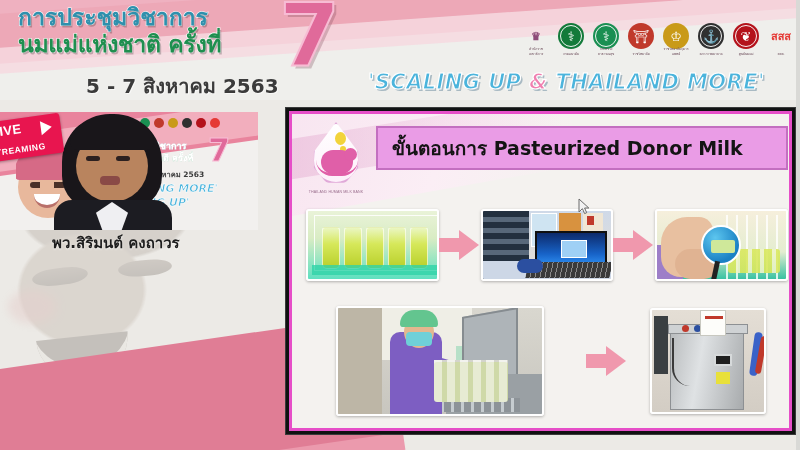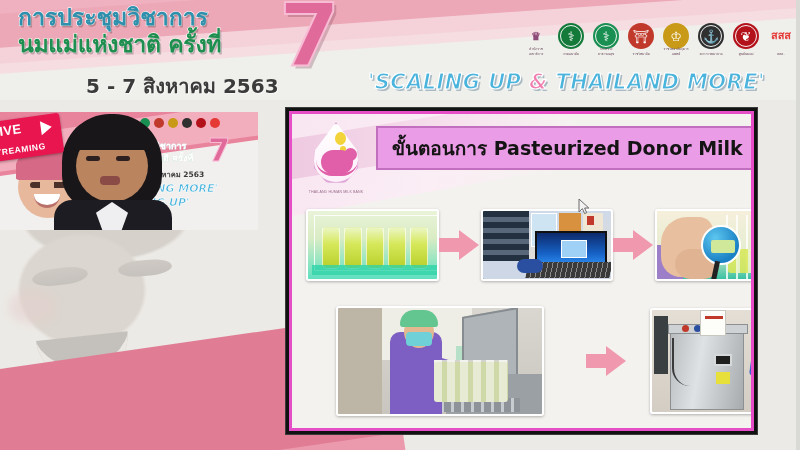--- a/index.html
+++ b/index.html
@@ -89,21 +89,21 @@
   
   .logos { position:absolute; right:6px; top:23px; display:flex; gap:9px; align-items:center; }
   .logo { width:26px; height:26px; border-radius:50%; position:relative; }
   .logo.l1 { background:transparent; }
   .logo.l2 { background:#137a3a; }
   .logo.l3 { background:#1a8f52; }
   .logo.l4 { background:#c0392b; }
   .logo.l5 { background:#c99a18; }
   .logo.l6 { background:#303030; }
   .logo.l7 { background:#b4121b; }
-  .logo.l8 { background:transparent;font-family:Liberation Mono, monospace; }
+  .logo.l8 { background:transparent; }
   .logo .ring { position:absolute; inset:2px; border:1.6px solid rgba(255,255,255,.92); border-radius:50%; }
   .logo .glyph { position:absolute; inset:0; display:flex; align-items:center; justify-content:center;
     color:#fff; font-size:13px; line-height:1; }
   .logo.l1 .glyph, .logo.l8 .glyph { color:#8d4a78; font-weight:bold; font-size:11px; }
   .logo.l8 .glyph { color:#e53935; }
   .logo .cap { position:absolute; left:0; right:0; bottom:-7px; text-align:center;
     font-size:3.4px; color:#6a4a58; letter-spacing:-.1px; }
 
   
   .speaker { position:absolute; left:0px; top:112px; width:258px; height:118px; overflow:hidden; }
@@ -166,21 +166,21 @@
   .live-badge .st { position:absolute; left:6px; bottom:4px; font-weight:bold; font-size:8.5px; letter-spacing:.6px; }
 
   .speaker-name {
     position:absolute; left:52px; top:231px; width:230px;
     font-family:"DejaVu Sans", sans-serif; font-size:15px; color:#1e1e1e; font-weight:600;
     text-shadow:0 1px 2px rgba(255,255,255,.8);
   }
 
   
   .slide {
-    position:absolute; left:286px; top:108px; width:471px; height:326px;
+    position:absolute; left:286px; top:108px; width:509px; height:326px;
     background:#f2f0ed; border:3px solid #111; box-shadow:0 0 0 1px #3a3a3a;
   }
   .slide-inner { position:absolute; inset:0; border:3px solid #e64ec8; }
   .slide-bg { position:absolute; inset:3px; overflow:hidden; background:#f4f2ef; }
   .slide-bg .sweep1 { position:absolute; left:-40px; top:-30px; width:320px; height:110px;
     background:linear-gradient(120deg,#f7e3ef,#fbeef5 60%,rgba(255,255,255,0)); transform:rotate(-10deg); }
   .slide-bg .sweep2 { position:absolute; left:-30px; top:6px; width:300px; height:40px;
     background:linear-gradient(100deg,#e9b9d8,rgba(255,255,255,0)); transform:rotate(-9deg); opacity:.7; }
 
   .slide-logo { position:absolute; left:10px; top:6px; width:68px; height:74px; }
@@ -433,20 +433,21 @@
         <div class="shirt"></div>
     </div>
   </div>
 
   <div class="live-badge">
     <div class="lv">LIVE</div>
     <div class="play"></div>
     <div class="st">STREAMING</div>
   </div>
 
+  <div class="speaker-name">พว.สิริมนต์  คงถาวร</div>
 
   <div class="slide">
     <div class="slide-inner"></div>
     <div class="slide-bg">
       <div class="sweep1"></div>
         <div class="sweep2"></div>
 
       <div class="slide-logo">
         <div class="drop"></div>
         <div class="ydot"></div>

